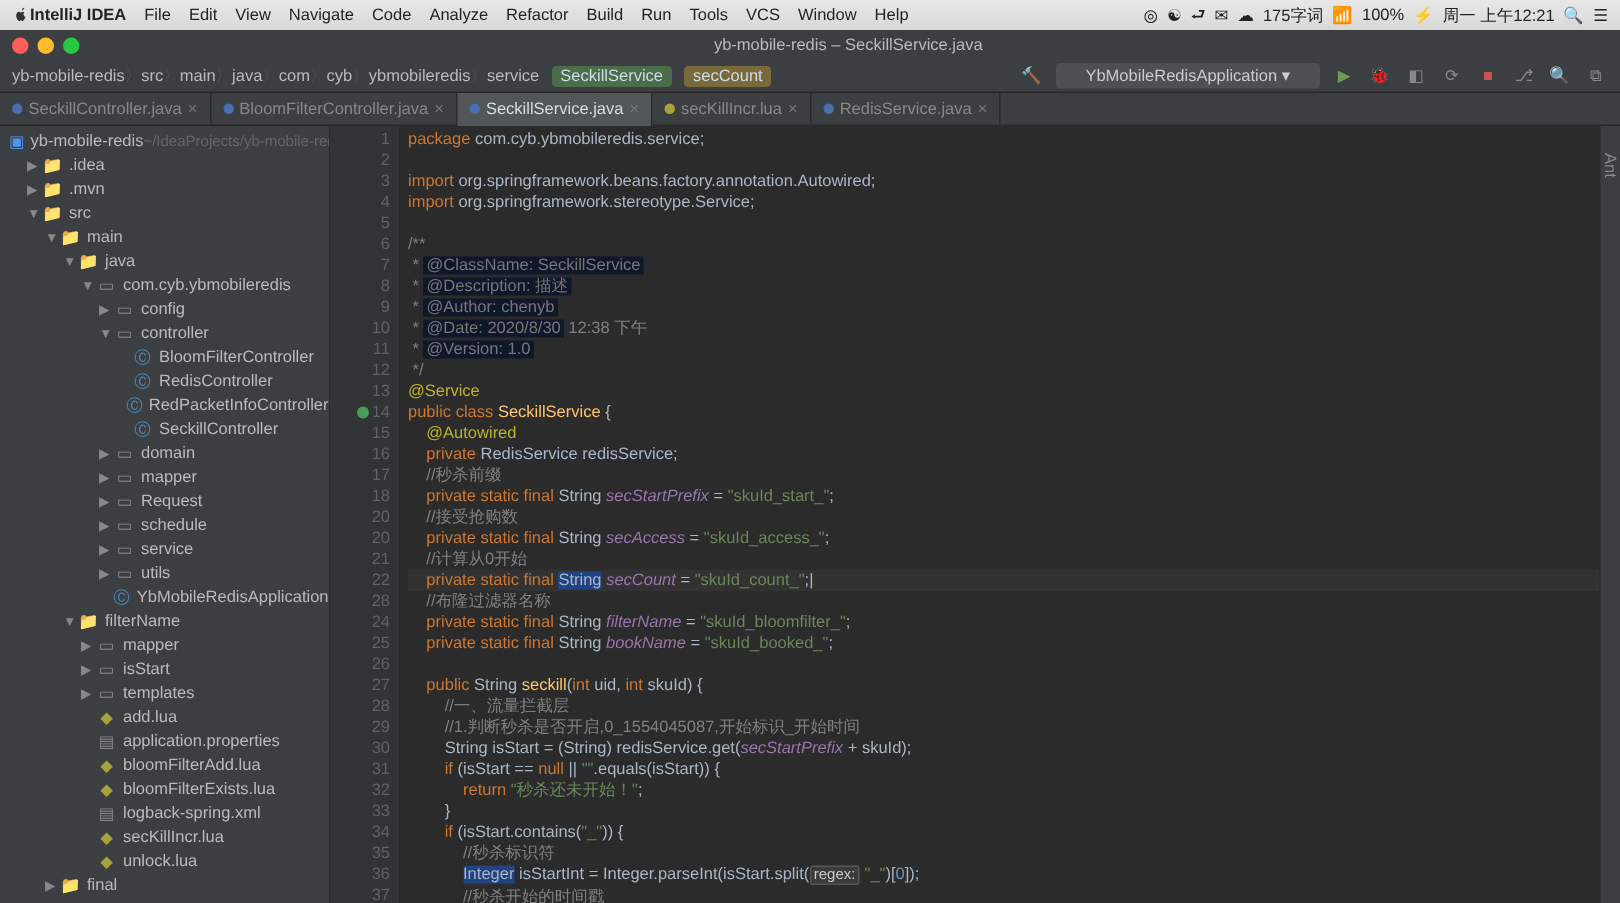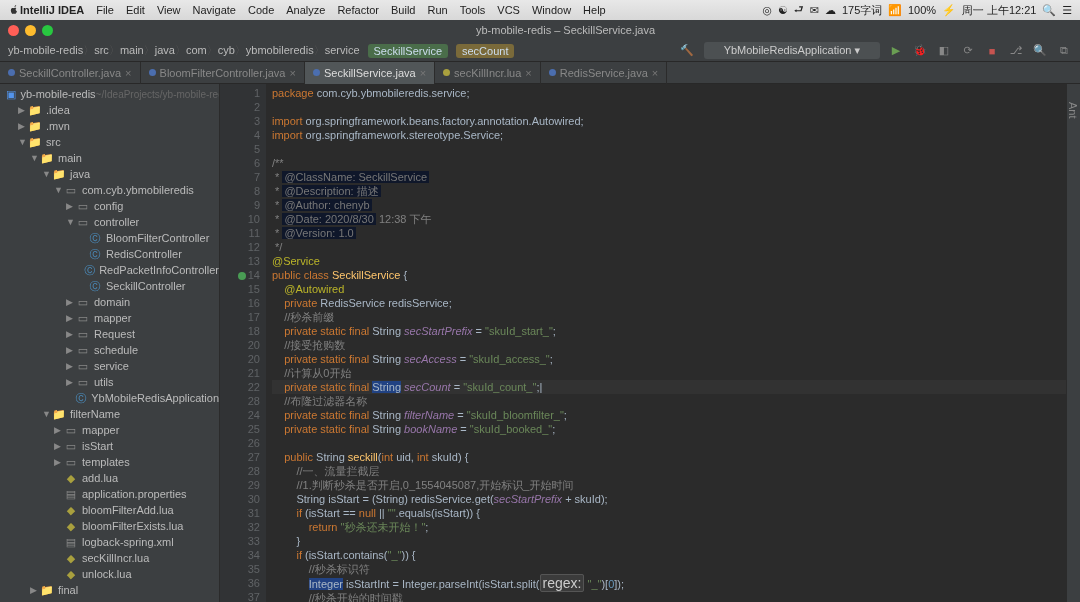--- a/index.html
+++ b/index.html
@@ -40,21 +40,21 @@
 .folder{color:#c9a860;} .package{color:#888;} .javafile{color:#4b8dbe;} .luafile{color:#a9a03e;}
 .module{color:#5394ec;} .prop{color:#888;}
 .tree-label { font-size:11px; color:#bbb;}
 .editor { flex:1; display:flex; background:#2b2b2b; position:relative; }
 .gutter { width:46px; background:#313335; color:#606366; text-align:right; padding:2px 6px 2px 2px; font-family:Menlo,monospace; font-size:11px; line-height:14px; }
 .gutter div{height:14px;}
 .gutter .marker{display:inline-block;width:8px;height:8px;background:#499c54;border-radius:50%;margin-right:2px;vertical-align:middle;}
 .code { flex:1; padding:2px 0 2px 6px; font-family:Menlo,monospace; font-size:11px; line-height:14px; white-space:pre; overflow:hidden; color:#a9b7c6;}
 .code .kw{color:#cc7832;} .code .str{color:#6a8759;} .code .cmt{color:#808080;} .code .ann{color:#bbb529;}
 .code .cls{color:#ffc66d;} .code .fld{color:#9876aa;font-style:italic;} .code .num{color:#6897bb;}
-.code .hl{background:#214283;} .code .box{background:#3b3b3b;border:1px solid #555;padding:0 2px;border-radius:2px;font-size:14px;color:#ccc;}
+.code .hl{background:#214283;} .code .box{background:#3b3b3b;border:1px solid #555;padding:0 2px;border-radius:2px;font-size:10px;color:#ccc;}
 .code .cmtbox{background:#0f172a;color:#777;padding:0 2px;}
 .code .line-hl{background:#323232;display:inline-block;width:100%;}
 .right-gutter{width:14px;background:#3c3f41;border-left:1px solid #2b2b2b;}
 .right-gutter .rg-text{writing-mode:vertical-rl;color:#888;font-size:10px;margin-top:10px;}
 </style>
 </head>
 <body>
 
 <div class="menubar">
   <span><svg width="12" height="12" viewBox="0 0 12 12">

